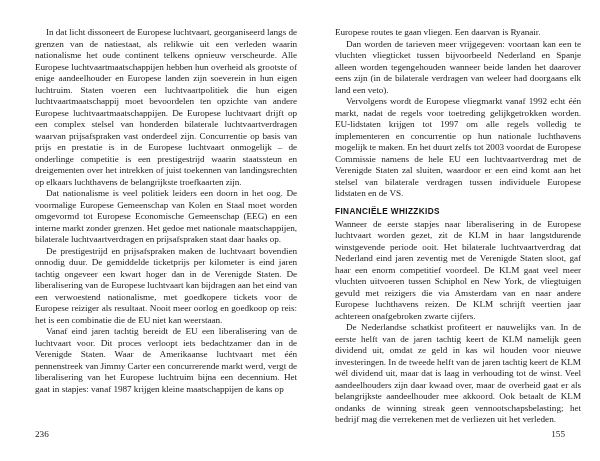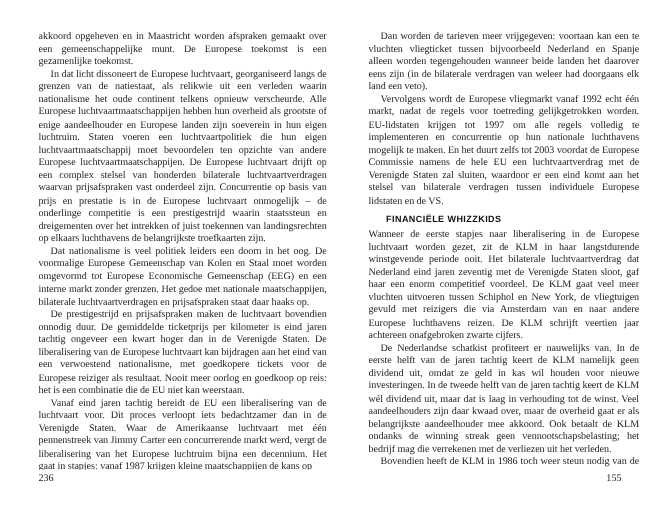--- a/index.html
+++ b/index.html
@@ -42,21 +42,21 @@
   }
   .page p.indent {
     text-indent: 11px;
   }
   .section-heading {
     font-family: "Liberation Sans", sans-serif;
     font-weight: bold;
     font-size: 8.2px;
     letter-spacing: 0.4px;
     color: #111111;
-    margin: 7px 0 3px 16px;
+    margin: 7px 0 3px 0;
   }
   .pagenum {
     position: absolute;
     top: 402px;
     font-size: 9.2px;
     color: #1d1d1d;
   }
   .pagenum-left {
     left: 0;
   }
@@ -64,31 +64,31 @@
     right: 16px;
   }
 </style>
 </head>
 <body>
 
 <div>
 
   <div class="page page-left">
     <div class="text-block">
-      <p>akkoord opgeheven en in Maastricht worden afspraken gemaakt over een gemeenschappelijke munt. De Europese toekomst is een gezamenlijke toekomst.</p>
       <p class="indent">In dat licht dissoneert de Europese luchtvaart, georganiseerd langs de grenzen van de natiestaat, als relikwie uit een verleden waarin nationalisme het oude continent telkens opnieuw verscheurde. Alle Europese luchtvaartmaatschappijen hebben hun overheid als grootste of enige aandeelhouder en Europese landen zijn soeverein in hun eigen luchtruim. Staten voeren een luchtvaartpolitiek die hun eigen luchtvaartmaatschappij moet bevoordelen ten opzichte van andere Europese luchtvaartmaatschappijen. De Europese luchtvaart drijft op een complex stelsel van honderden bilaterale luchtvaartverdragen waarvan prijsafspraken vast onderdeel zijn. Concurrentie op basis van prijs en prestatie is in de Europese luchtvaart onmogelijk – de onderlinge competitie is een prestigestrijd waarin staatssteun en dreigementen over het intrekken of juist toekennen van landingsrechten op elkaars luchthavens de belangrijkste troefkaarten zijn.</p>
       <p class="indent">Dat nationalisme is veel politiek leiders een doorn in het oog. De voormalige Europese Gemeenschap van Kolen en Staal moet worden omgevormd tot Europese Economische Gemeenschap (EEG) en een interne markt zonder grenzen. Het gedoe met nationale maatschappijen, bilaterale luchtvaartverdragen en prijsafspraken staat daar haaks op.</p>
       <p class="indent">De prestigestrijd en prijsafspraken maken de luchtvaart bovendien onnodig duur. De gemiddelde ticketprijs per kilometer is eind jaren tachtig ongeveer een kwart hoger dan in de Verenigde Staten. De liberalisering van de Europese luchtvaart kan bijdragen aan het eind van een verwoestend nationalisme, met goedkopere tickets voor de Europese reiziger als resultaat. Nooit meer oorlog en goedkoop op reis: het is een combinatie die de EU niet kan weerstaan.</p>
       <p class="indent">Vanaf eind jaren tachtig bereidt de EU een liberalisering van de luchtvaart voor. Dit proces verloopt iets bedachtzamer dan in de Verenigde Staten. Waar de Amerikaanse luchtvaart met één pennenstreek van Jimmy Carter een concurrerende markt werd, vergt de liberalisering van het Europese luchtruim bijna een decennium. Het gaat in stapjes: vanaf 1987 krijgen kleine maatschappijen de kans op</p>
     </div>
     <div class="pagenum pagenum-left">236</div>
   </div>
 
   <div class="page page-right">
     <div class="text-block">
+      <p>Europese routes te gaan vliegen. Een daarvan is Ryanair.</p>
       <p class="indent">Dan worden de tarieven meer vrijgegeven: voortaan kan een te vluchten vliegticket tussen bijvoorbeeld Nederland en Spanje alleen worden tegengehouden wanneer beide landen het daarover eens zijn (in de bilaterale verdragen van weleer had doorgaans elk land een veto).</p>
       <p class="indent">Vervolgens wordt de Europese vliegmarkt vanaf 1992 echt één markt, nadat de regels voor toetreding gelijkgetrokken worden. EU-lidstaten krijgen tot 1997 om alle regels volledig te implementeren en concurrentie op hun nationale luchthavens mogelijk te maken. En het duurt zelfs tot 2003 voordat de Europese Commissie namens de hele EU een luchtvaartverdrag met de Verenigde Staten zal sluiten, waardoor er een eind komt aan het stelsel van bilaterale verdragen tussen individuele Europese lidstaten en de VS.</p>
       <div class="section-heading">FINANCIËLE WHIZZKIDS</div>
       <p>Wanneer de eerste stapjes naar liberalisering in de Europese luchtvaart worden gezet, zit de KLM in haar langstdurende winstgevende periode ooit. Het bilaterale luchtvaartverdrag dat Nederland eind jaren zeventig met de Verenigde Staten sloot, gaf haar een enorm competitief voordeel. De KLM gaat veel meer vluchten uitvoeren tussen Schiphol en New York, de vliegtuigen gevuld met reizigers die via Amsterdam van en naar andere Europese luchthavens reizen. De KLM schrijft veertien jaar achtereen onafgebroken zwarte cijfers.</p>
       <p class="indent">De Nederlandse schatkist profiteert er nauwelijks van. In de eerste helft van de jaren tachtig keert de KLM namelijk geen dividend uit, omdat ze geld in kas wil houden voor nieuwe investeringen. In de tweede helft van de jaren tachtig keert de KLM wél dividend uit, maar dat is laag in verhouding tot de winst. Veel aandeelhouders zijn daar kwaad over, maar de overheid gaat er als belangrijkste aandeelhouder mee akkoord. Ook betaalt de KLM ondanks de winning streak geen vennootschapsbelasting; het bedrijf mag die verrekenen met de verliezen uit het verleden.</p>
       <p class="indent">Bovendien heeft de KLM in 1986 toch weer steun nodig van de overheid, omdat de maatschappij nieuwe vliegtuigen wil kopen. Ondanks de onbelaste winsten en het lage dividend heeft het be-</p>
     </div>
     <div class="pagenum pagenum-right">155</div>
   </div>
 

